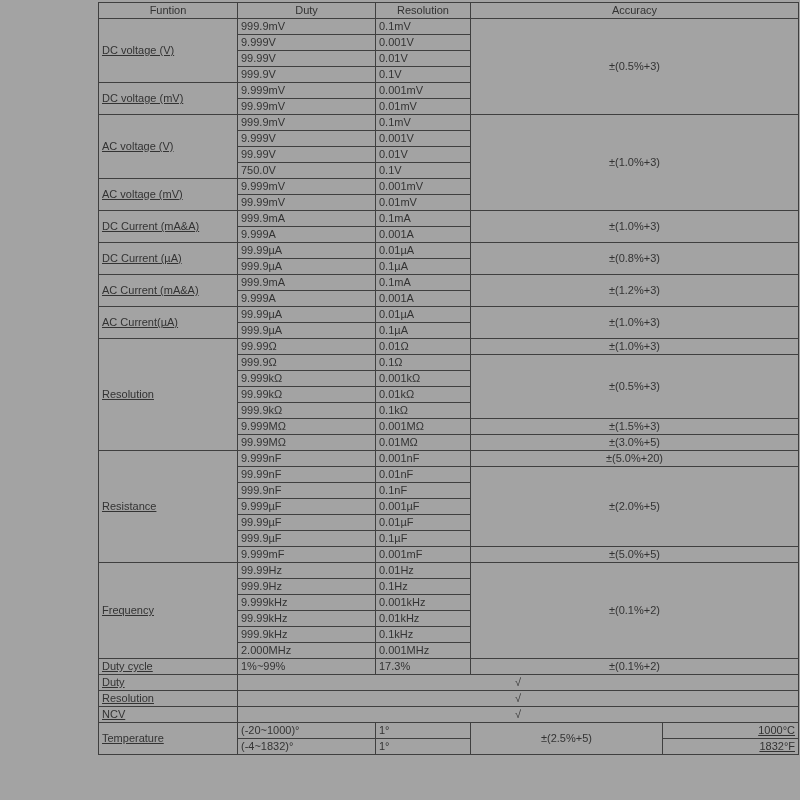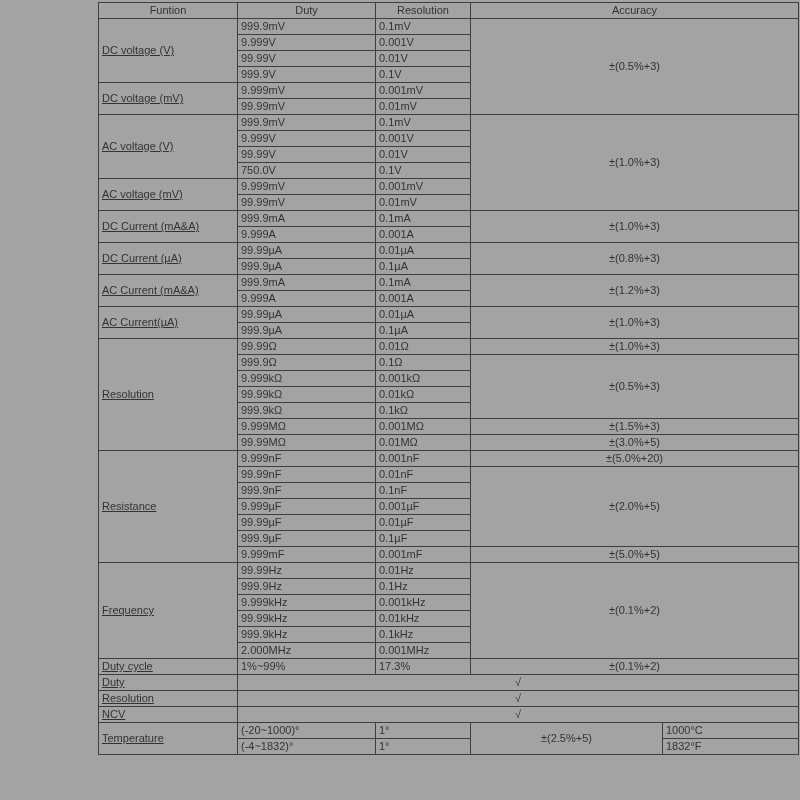--- a/index.html
+++ b/index.html
@@ -30,21 +30,21 @@
     overflow: hidden;
     white-space: nowrap;
     vertical-align: middle;
     font-weight: 400;
   }
   .spec-table th { text-align: center; }
   .spec-table td.fn  { text-align: left; text-decoration: underline; }
   .spec-table td.val { text-align: left; }
   .spec-table td.acc { text-align: center; }
   .spec-table td.chk { text-align: center; }
-  .spec-table td.ext { text-align: left; }
+  .spec-table td.ext { text-align: right; text-decoration: underline; }
 </style>
 </head>
 <body>
 
 <div class="page-canvas">
   <table class="spec-table">
     <colgroup>
       <col style="width:139px">
       <col style="width:138px">
       <col style="width:95px">

